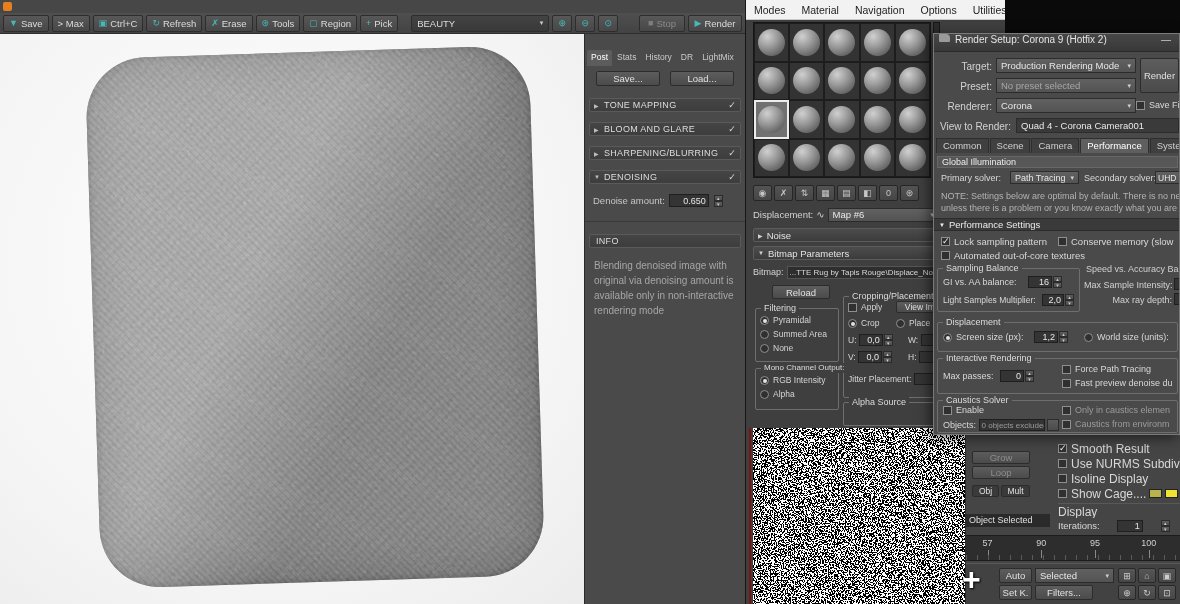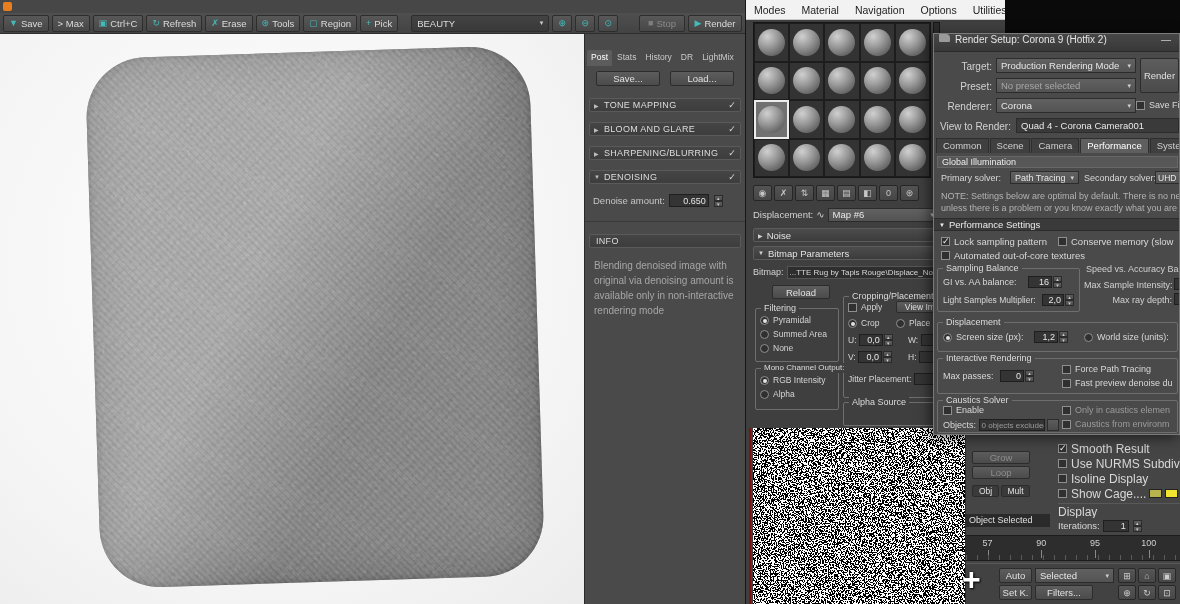--- a/index.html
+++ b/index.html
@@ -94,21 +94,21 @@
 #maxui{position:absolute;left:965px;top:435px;width:215px;height:169px;background:#454545;border-left:1px solid #2a2a2a}
 #grow-btn{position:absolute;left:6px;top:16px;width:58px;height:13px;color:#8d8d8d}
 #loop-btn{position:absolute;left:6px;top:31px;width:58px;height:13px;color:#8d8d8d}
 #obj-btn{position:absolute;left:6px;top:50px;width:27px;height:12px;font-size:8.5px;background:#3a3a3a}
 #mult-btn{position:absolute;left:35px;top:50px;width:29px;height:12px;font-size:8.5px;background:#3a3a3a}
 #mod-status{position:absolute;left:0;top:79px;width:84px;height:13px;background:#2a2a2a;color:#e0e0e0;font-size:9px;line-height:13px;padding-left:3px;white-space:nowrap;overflow:hidden}
 #mod-checks{position:absolute;left:92px;top:6px;width:122px}
 .mrow{display:flex;align-items:center;height:15px;font-size:12px;color:#d8d8d8;white-space:nowrap;overflow:hidden}
 .swatch{width:13px;height:9px;border:1px solid #222;margin-left:3px;flex:none}
 #display-row{margin-top:2px;border-top:1px solid #585858;padding-top:2px}
-#iter-row{display:flex;align-items:center;gap:3px;height:15px;font-size:9.5px;color:#d8d8d8}
+#iter-row{display:flex;align-items:center;gap:17px;height:15px;font-size:9.5px;color:#d8d8d8}
 #iter-row .nf{width:26px}
 #timeline{position:absolute;left:0;top:100px;width:215px;height:26px;background:#2d2d2d;border-top:1px solid #1c1c1c;border-bottom:1px solid #1c1c1c}
 #timeline .minor{position:absolute;left:0;bottom:0;width:100%;height:5px;background:repeating-linear-gradient(90deg,#5a5a5a 0 1px,transparent 1px 11px)}
 .tick{position:absolute;top:2px;width:30px;margin-left:-15px;text-align:center;color:#cfcfcf;font-size:9px}
 .tick i{position:absolute;left:50%;top:12px;width:1px;height:8px;background:#8a8a8a}
 #timebar{position:absolute;left:0;top:128px;width:215px;height:41px;background:#424242;border-top:1px solid #5a5a5a}
 #auto-btn{position:absolute;left:33px;top:4px;width:33px;height:15px}
 #sel-dd{position:absolute;left:69px;top:4px;width:79px}
 #setk-btn{position:absolute;left:33px;top:21px;width:33px;height:15px}
 #filters-btn{position:absolute;left:69px;top:21px;width:58px;height:15px}

